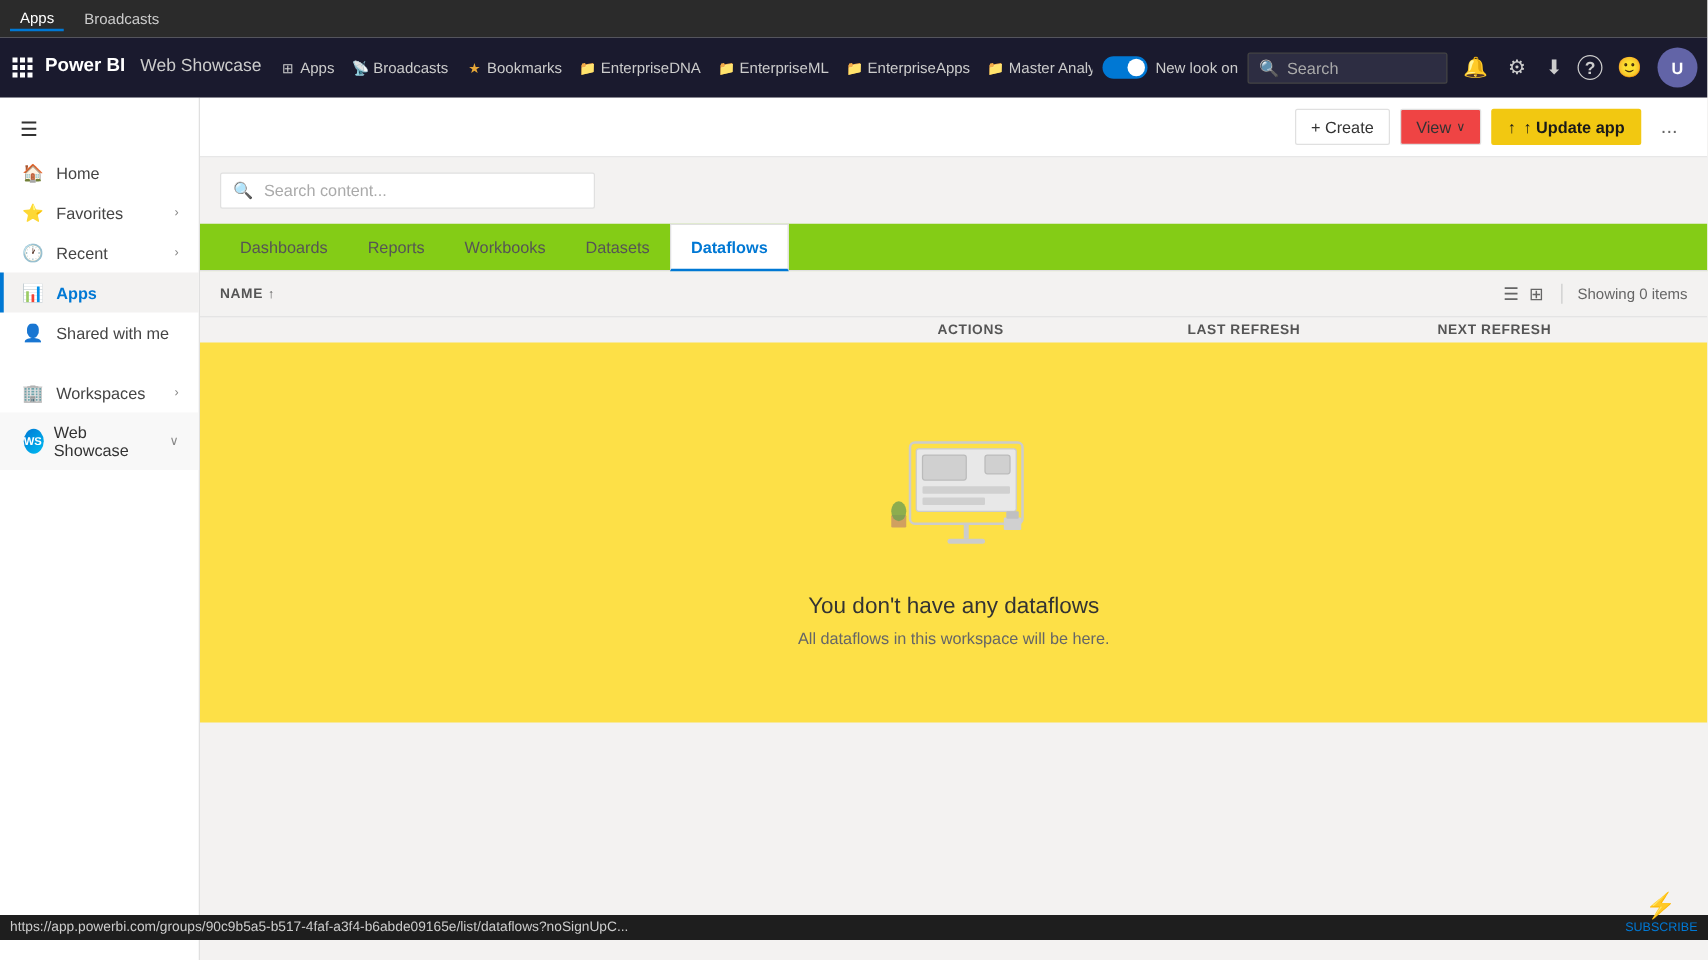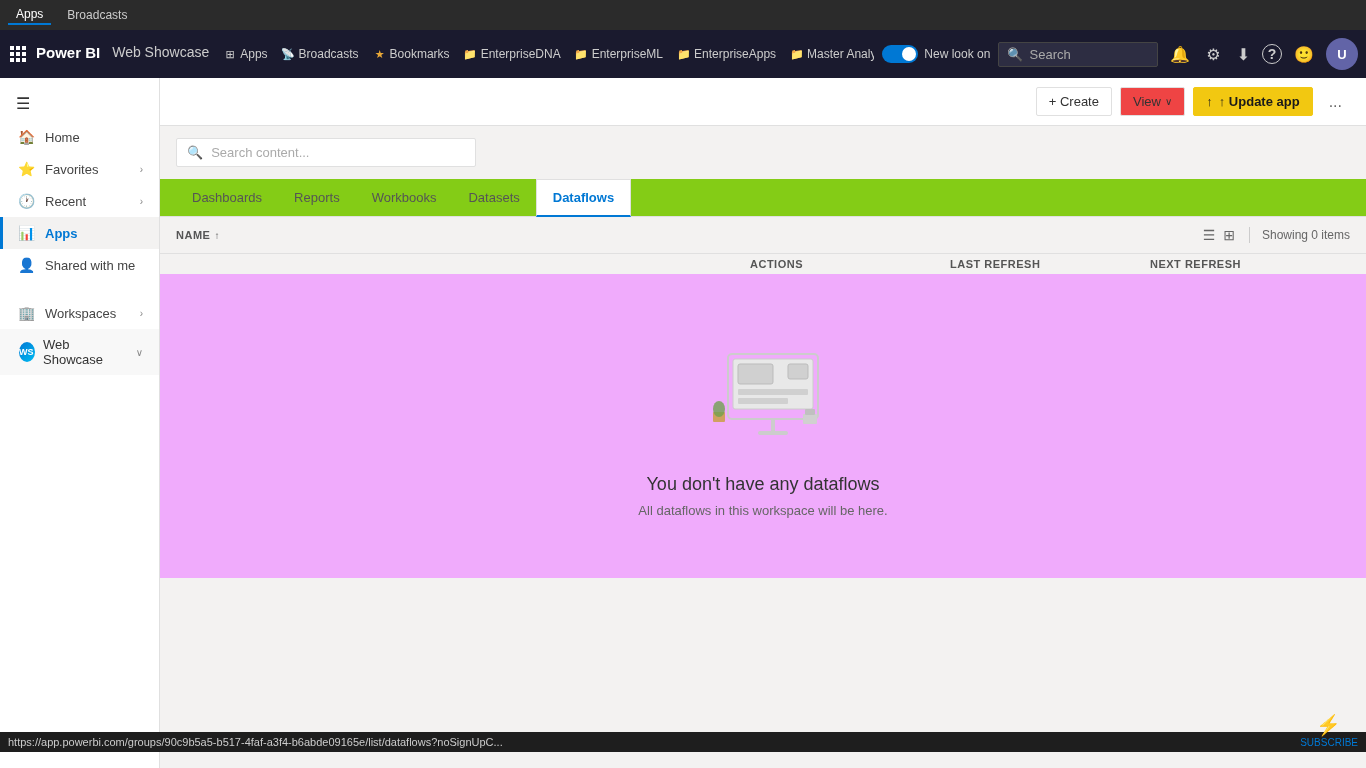--- a/index.html
+++ b/index.html
@@ -407,21 +407,21 @@
       margin: 0 4px;
     }
 
     
     .empty-state {
       display: flex;
       flex-direction: column;
       align-items: center;
       justify-content: flex-end;
       padding: 60px 20px;
-      background: #f0abfc;
+      background: #fde047;
     }
     .empty-illustration {
       width: 160px;
       height: 120px;
       margin-bottom: 20px;
     }
     .empty-title {
       font-size: 18px;
       color: #333;
       margin-bottom: 8px;

